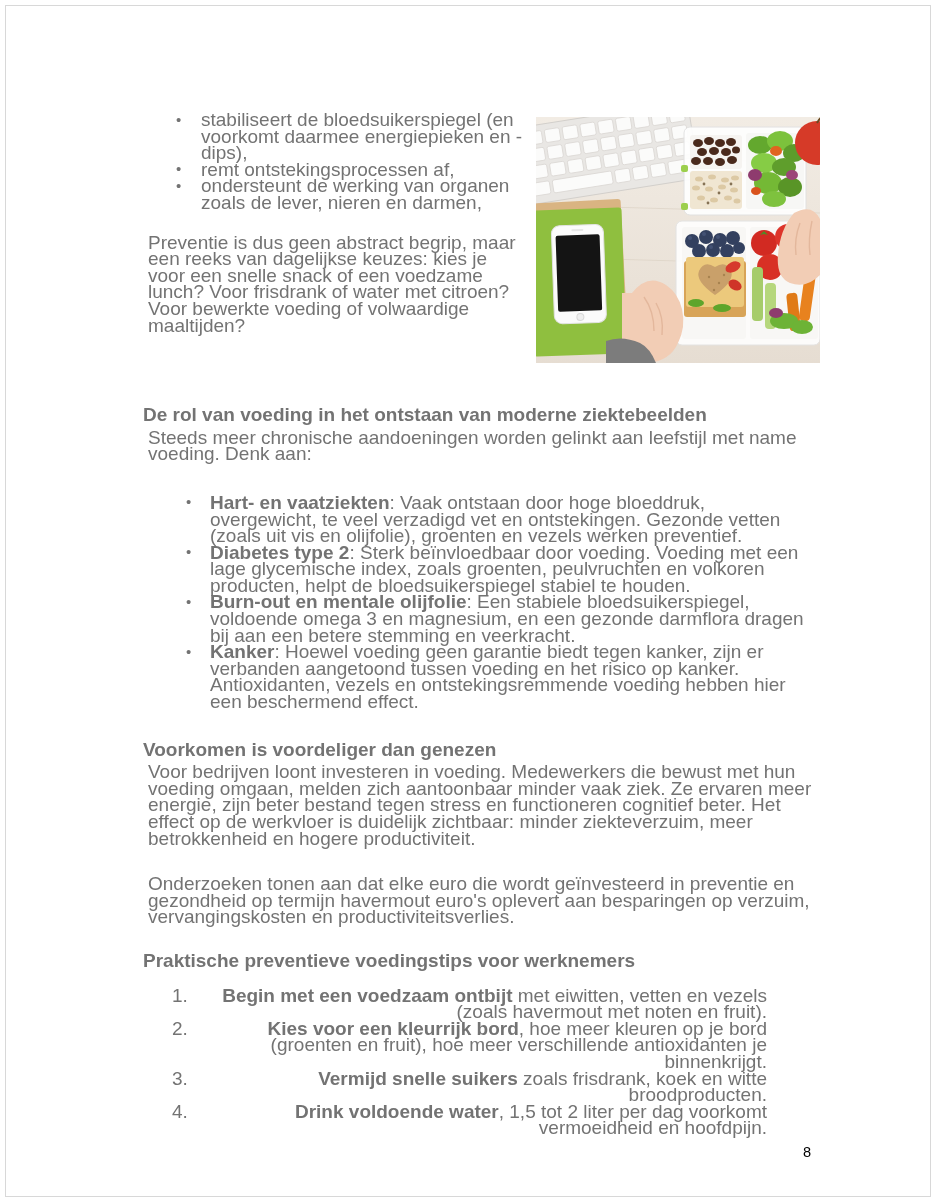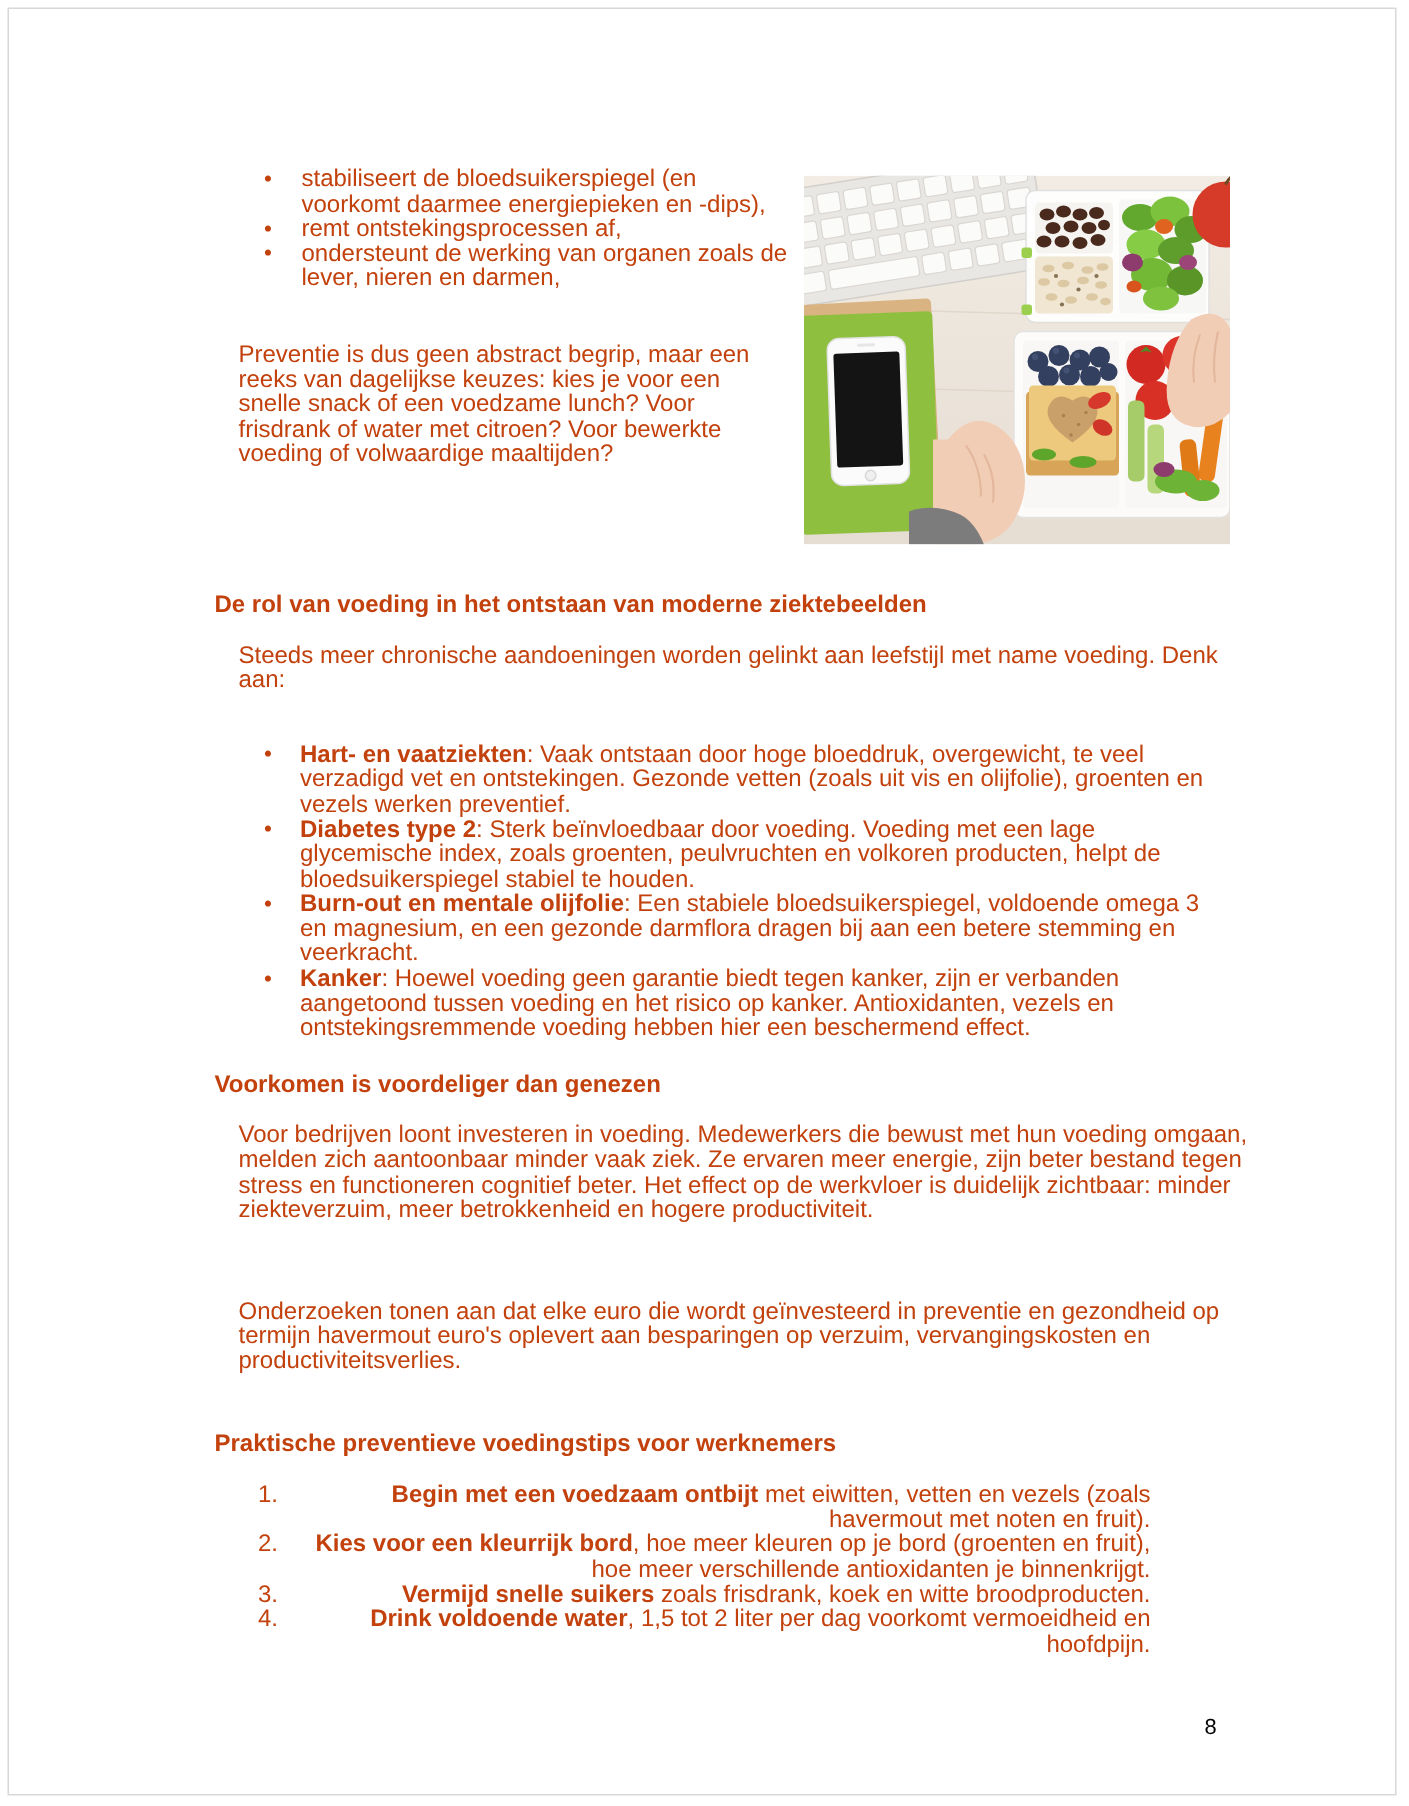--- a/index.html
+++ b/index.html
@@ -28,23 +28,23 @@
     box-sizing: border-box;
   }
   .content {
     position: absolute;
     left: 136px;
     top: 106px;
     width: 680px;
   }
   .doc-text {
     font-family: "Liberation Sans", sans-serif;
-    font-size: 16px;
+    font-size: 19px;
     line-height: 16.6px;
-    color: #c2410c;
+    color: #737373;
     font-stretch: semi-condensed;
     text-rendering: optimizeLegibility;
   }
   b, .bold { font-weight: bold; }
 
   
   .top-block {
     position: relative;
   }
   .photo {
@@ -73,33 +73,33 @@
   }
   ul.bullets > li::before {
     content: "\2022";
     position: absolute;
     left: 34px;
     top: -0.5px;
     font-size: 15px;
     line-height: 16.6px;
   }
 
-  .para { margin: 17px; }
+  .para { margin: 6px; }
   .gap-sm { height: 16px; }
   .gap-md { height: 17px; }
   .gap-lg { height: 20px; }
 
   .heading {
     font-weight: bold;
     margin: 1px;
   }
 
   
   ul.wide-bullets {
-    margin: 0;
+    margin: 10px;
     padding: 0;
     list-style: none;
     width: 662px;
   }
   ul.wide-bullets > li {
     position: relative;
     padding-left: 58px;
   }
   ul.wide-bullets > li::before {
     content: "\2022";

